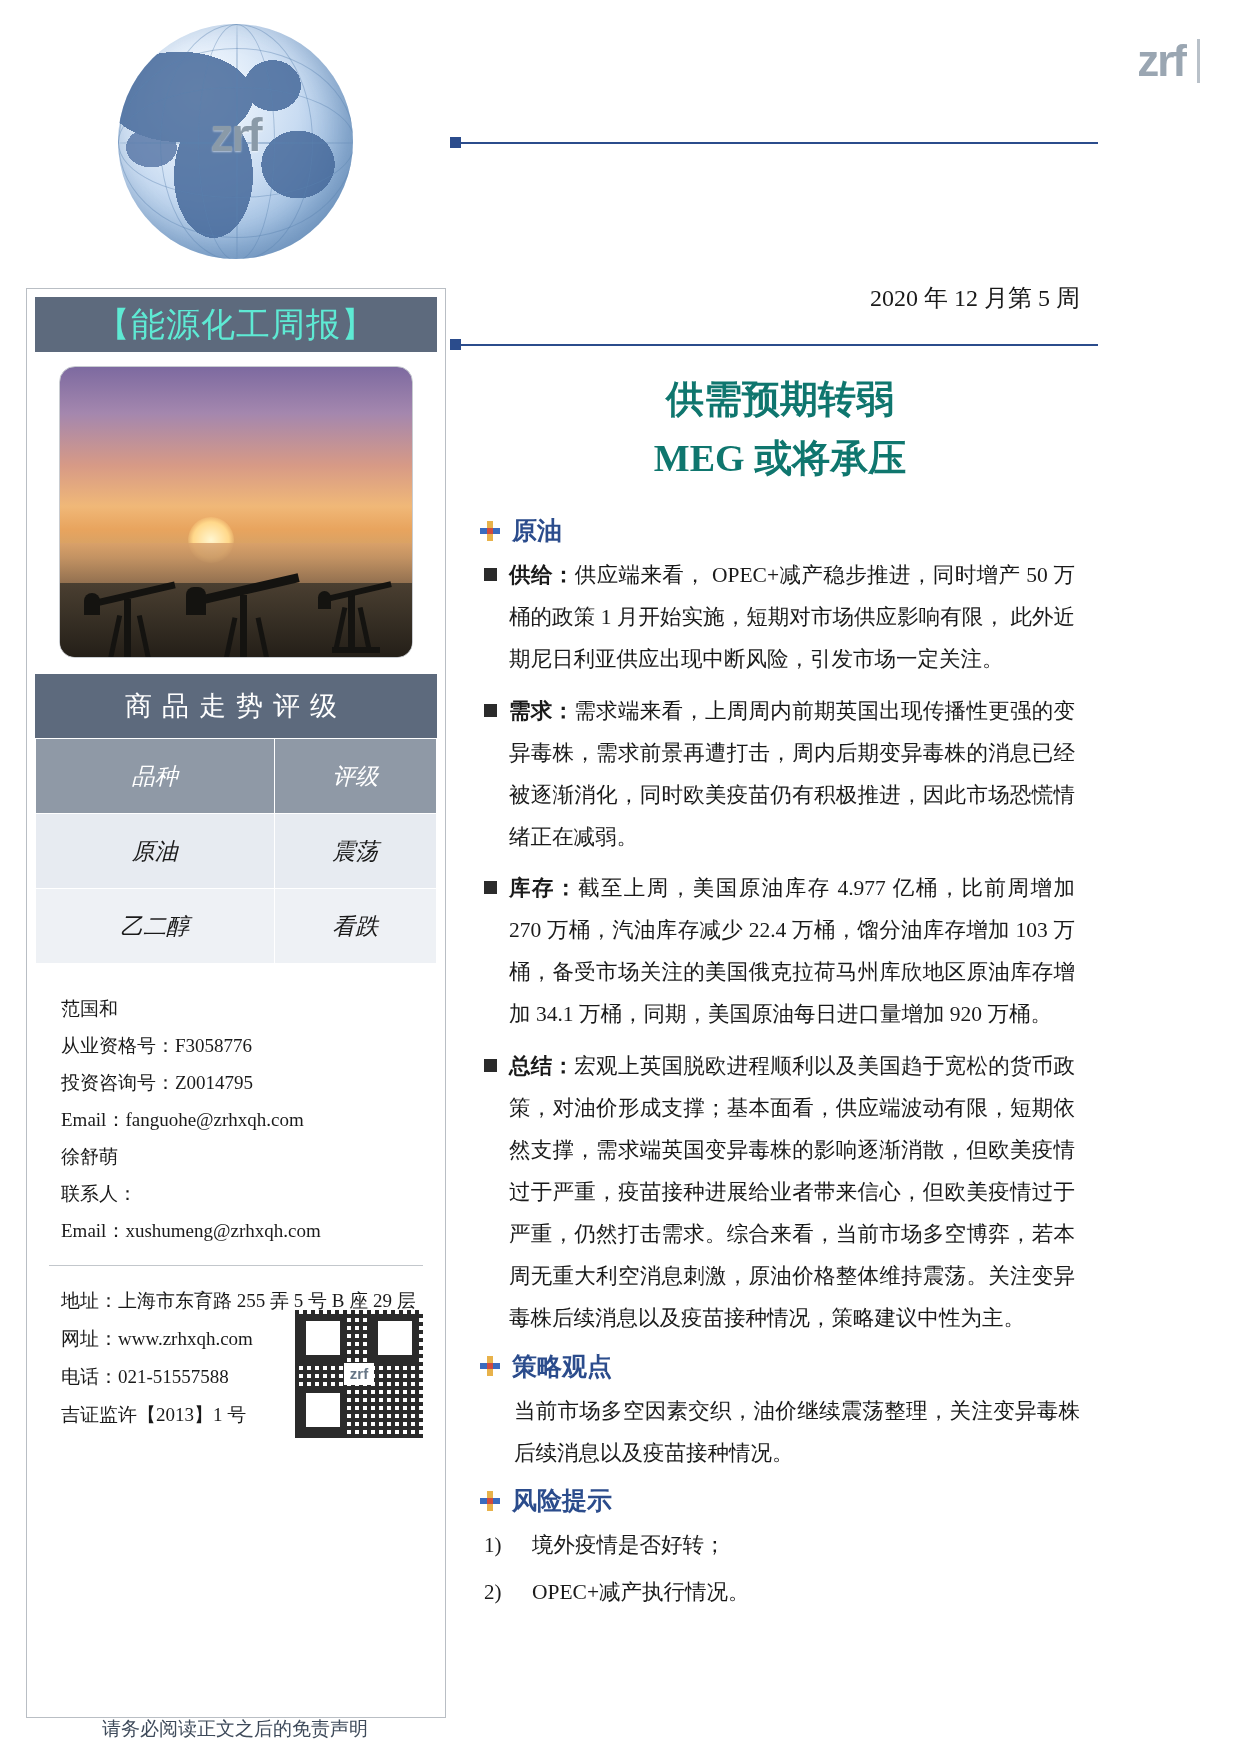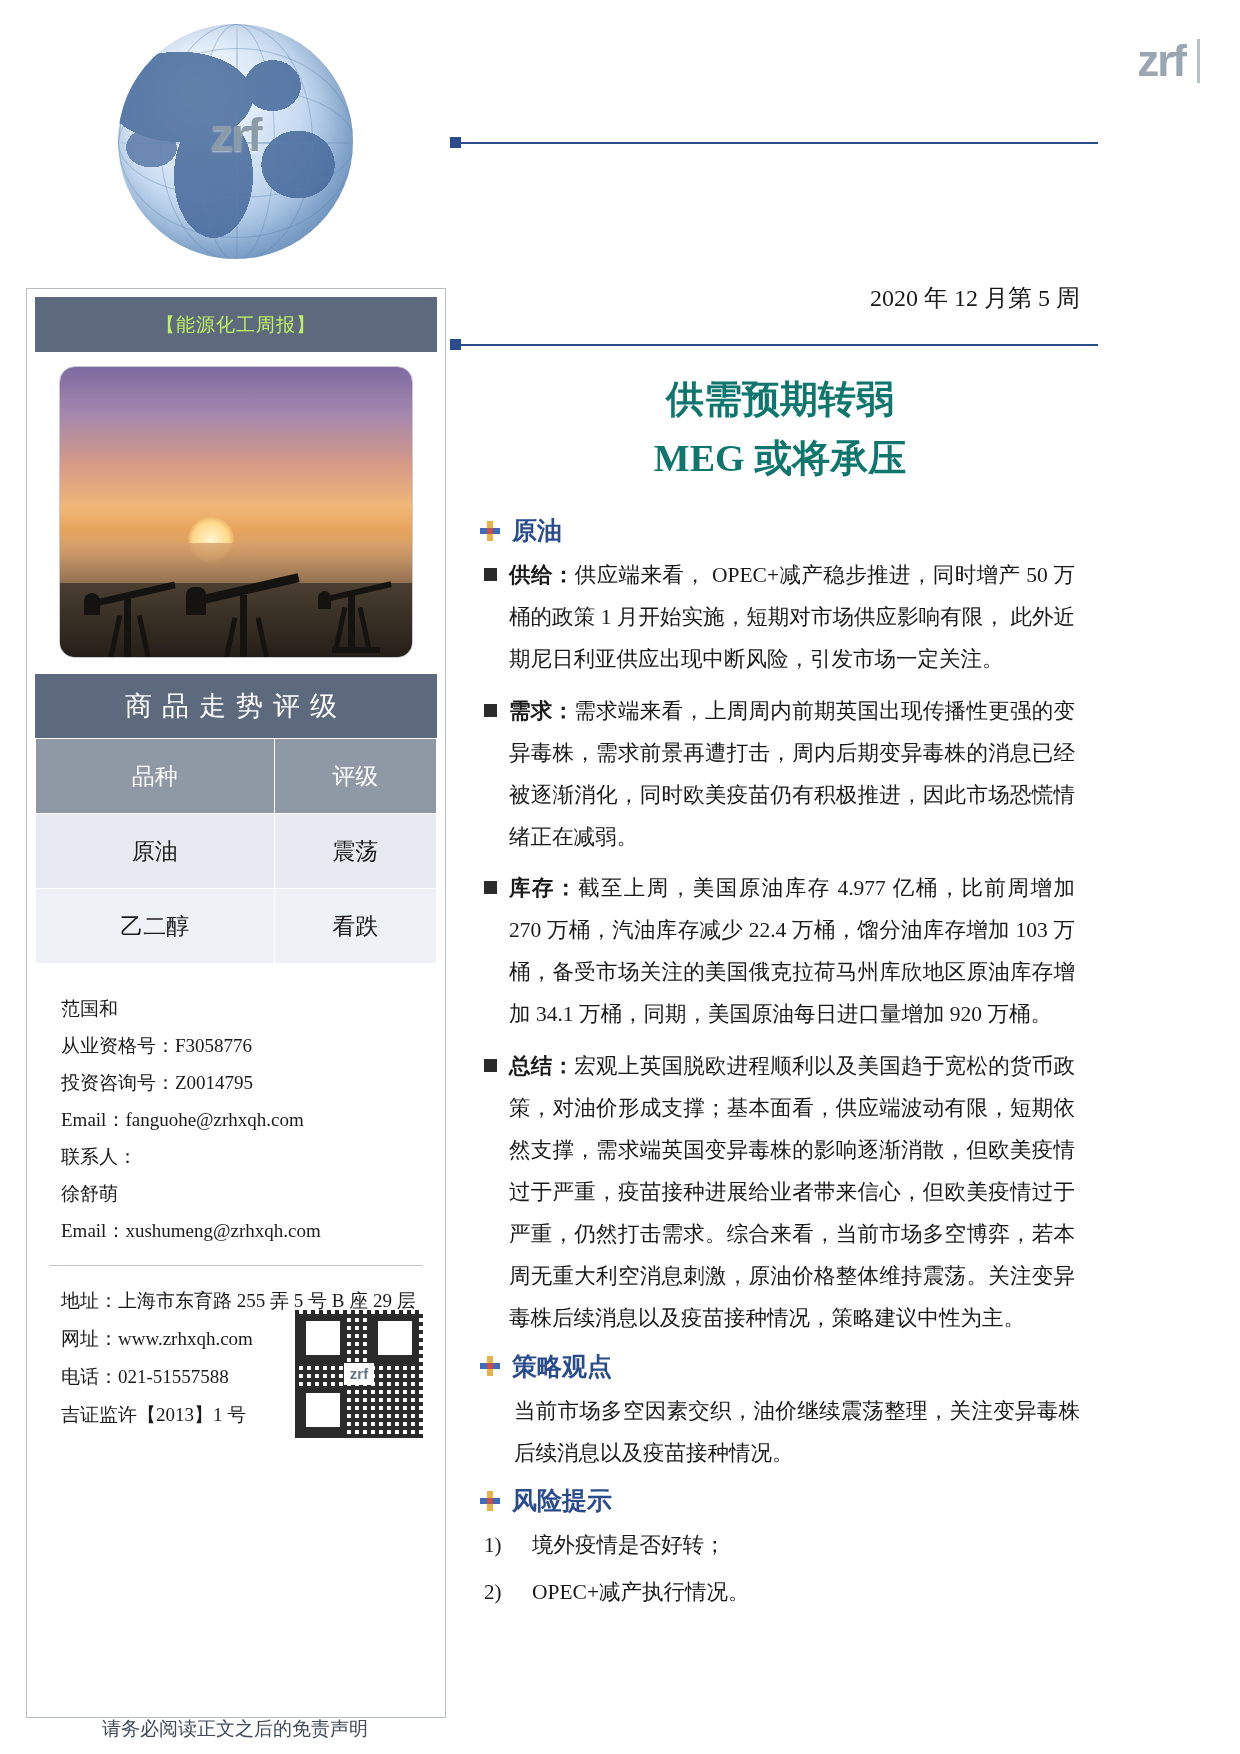--- a/index.html
+++ b/index.html
@@ -55,21 +55,21 @@
 
   .card{
     position:absolute;left:26px;top:288px;width:418px;height:1428px;
     border:1px solid #b9bec4;background:#fff;
   }
   .card-header{
     margin:8px 8px 0 8px;height:55px;background:#5d6a7d;
     display:flex;align-items:center;justify-content:center;
   }
   .card-header span{
-    color:#bef264;font-size:19px;letter-spacing:1px;font-family:"Liberation Serif",serif;
+    color:#5eead4;font-size:34px;letter-spacing:1px;font-family:"Liberation Serif",serif;
   }
   .photo{
     margin:14px auto 0 auto;width:352px;height:290px;border-radius:16px;
     border:1px solid #c8ccd1;
     background:
       linear-gradient(180deg,#7d6aa0 0%, #a487ae 16%, #d79a86 34%, #f0b878 48%, #e8a45e 56%, #caa06b 66%, #6a5a46 78%, #3a3227 100%);
     position:relative;overflow:hidden;
   }
   .photo .sun{
     position:absolute;left:128px;top:150px;width:46px;height:46px;border-radius:50%;
@@ -89,21 +89,21 @@
   .pump .post{position:absolute;width:7px;height:62px;background:#141310;}
   .pump .base{position:absolute;width:54px;height:6px;background:#141310;}
   .pump .head{position:absolute;width:16px;height:22px;background:#141310;border-radius:8px 8px 0 0;}
   .pump .leg1,.pump .leg2{position:absolute;width:5px;height:50px;background:#141310;}
 
   .rating-title{
     margin:16px 8px 0 8px;height:64px;background:#5d6a7d;
     display:flex;align-items:center;justify-content:center;
   }
   .rating-title span{color:#fff;font-size:27px;letter-spacing:10px;}
-  .rtable{margin:0 8px;width:calc(100% - 16px);border-collapse:collapse;}
+  .rtable{margin:0 8px;width:calc(100% - 16px);border-collapse:collapse;font-style:italic;}
   .rtable td{
     height:72px;text-align:center;font-size:23px;border:1px solid #ffffff;
   }
   .rtable tr.head td{background:#8f99a6;color:#ffffff;font-size:23px;}
   .rtable tr.r1 td{background:#e7ebf1;color:#1a1a1a;}
   .rtable tr.r2 td{background:#eef1f5;color:#1a1a1a;}
   .rtable td.bear{color:#31b05a;}
 
   .contacts{
     margin:26px 0 0 34px;font-size:19px;line-height:1.95;color:#1a1a1a;
@@ -286,22 +286,22 @@
           <td class="bear">看跌</td>
         </tr>
       </tbody>
         </table>
 
       <div class="contacts">
         <div>范国和</div>
         <div>从业资格号：F3058776</div>
         <div>投资咨询号：Z0014795</div>
         <div>Email：fanguohe@zrhxqh.com</div>
+        <div>徐舒萌</div>
         <div>联系人：</div>
-        <div>徐舒萌</div>
         <div>Email：xushumeng@zrhxqh.com</div>
       </div>
 
       <div class="hr"></div>
 
       <div class="addr">
         <div>地址：上海市东育路 255 弄 5 号 B 座 29 层</div>
         <div>网址：www.zrhxqh.com</div>
         <div>电话：021-51557588</div>
         <div>吉证监许【2013】1 号</div>

